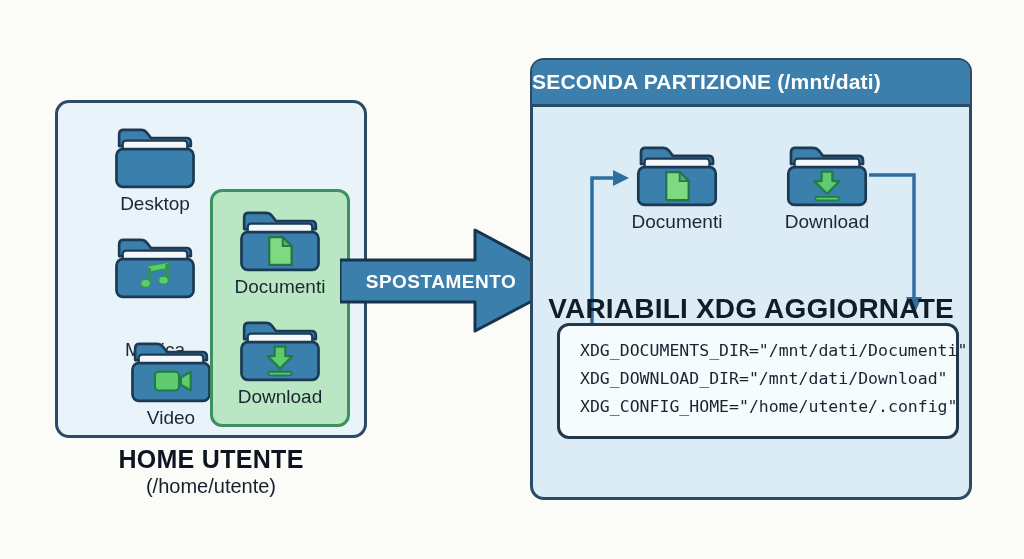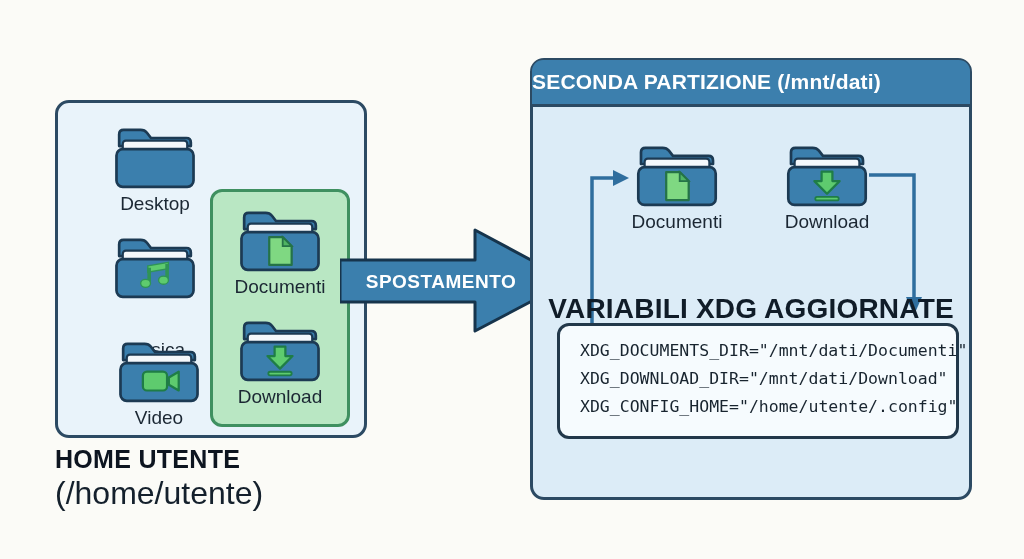--- a/index.html
+++ b/index.html
@@ -14,32 +14,32 @@
     position:absolute;left:55px;top:100px;width:312px;height:338px;
     background:#e9f3fa;border:3px solid #2c4a63;border-radius:14px;
     box-sizing:border-box;
     text-align:center;
   }
   .folder-item{position:absolute;width:130px;display:flex;flex-direction:column;align-items:center;}
   .folder-item svg{width:86px;height:72px;display:block;}
   .folder-label{font-size:19px;font-weight:500;margin-top:2px;white-space:nowrap;color:#1b2733;}
   .fi-desktop{left:32px;top:16px;}
   .fi-musica{left:32px;top:126px;gap:36px;}
-  .fi-video{left:36px;top:230px;}
+  .fi-video{left:48px;top:230px;}
   .green-box{
     position:absolute;left:152px;top:86px;width:140px;height:238px;
     background:#b9e7c3;border:3px solid #3f9060;border-radius:12px;
     box-sizing:border-box;
   }
   .green-box .folder-item{width:134px;left:0;}
   .gb-doc{top:10px;}
   .gb-dl{top:120px;}
-  .home-caption{position:absolute;left:55px;width:312px;text-align:left;}
+  .home-caption{position:absolute;left:55px;width:312px;text-align:center;}
   .home-title{top:445px;font-size:25px;font-weight:bold;color:#0d1520;letter-spacing:.3px;}
-  .home-path{top:475px;font-size:32px;color:#14202c;}
+  .home-path{top:475px;font-size:20px;color:#14202c;}
   
   .move-arrow{position:absolute;left:340px;top:228px;width:235px;height:106px;}
   
   .partition{
     position:absolute;left:530px;top:58px;width:442px;height:442px;
     background:#dcecf7;border:3px solid #2c4a63;border-radius:14px;
     box-sizing:border-box;
   }
   .partition-header{
     position:absolute;left:-1px;top:-1px;width:438px;height:44px;

